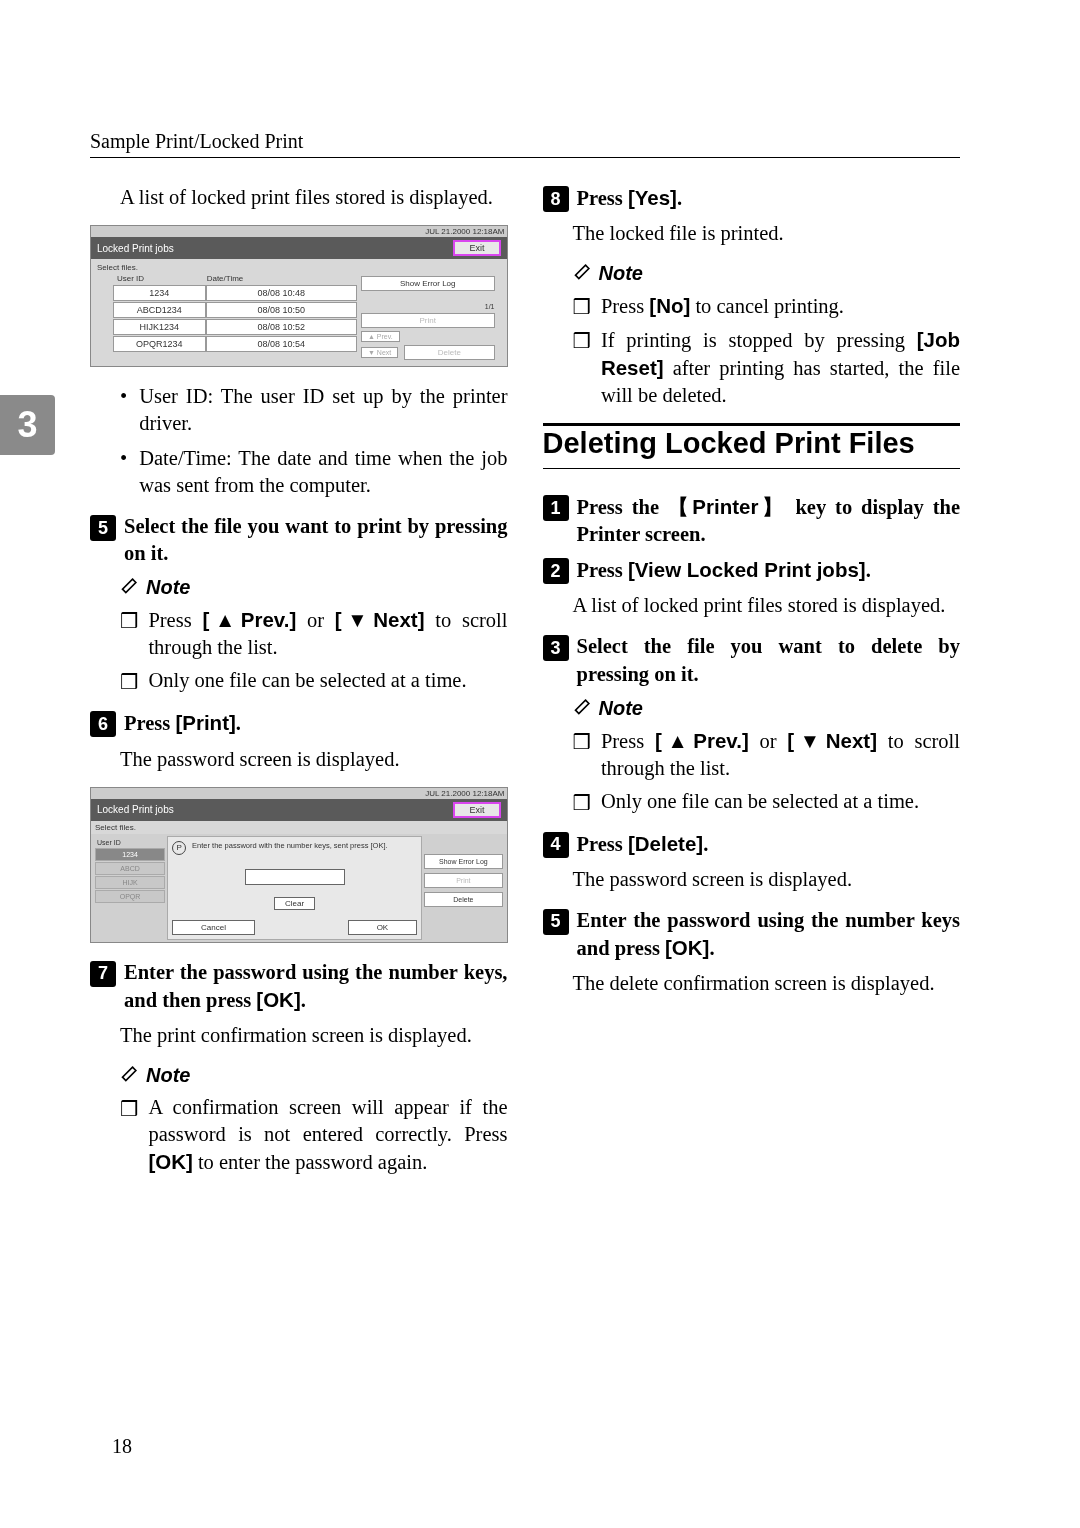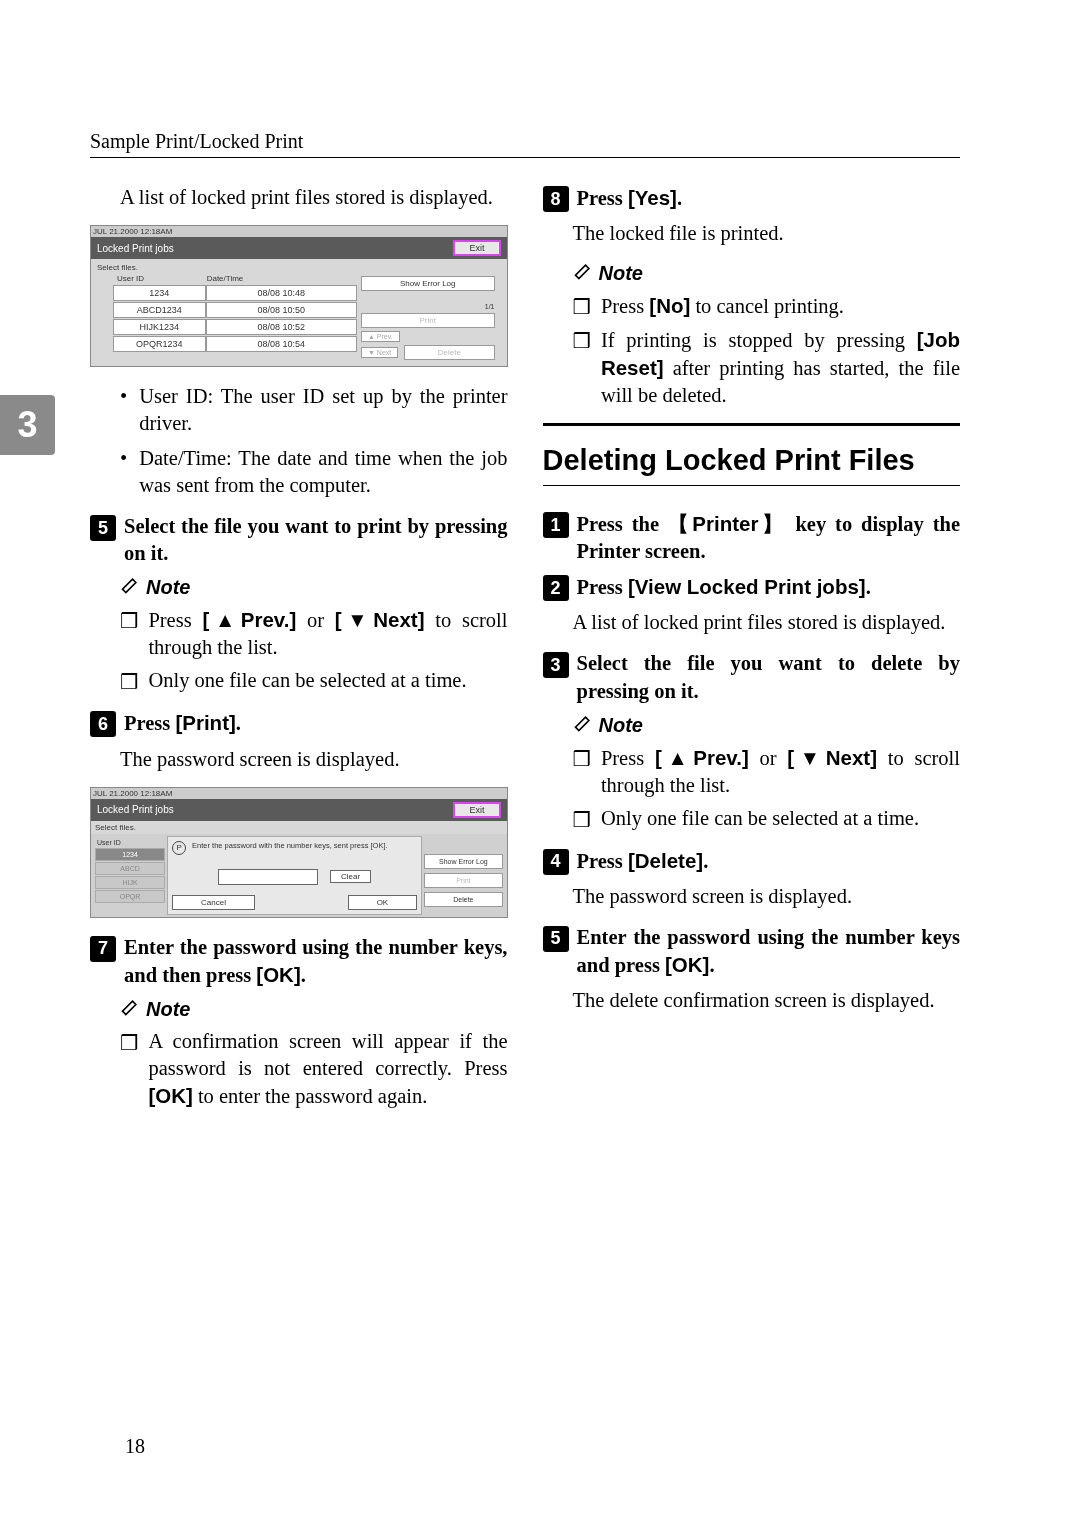--- a/index.html
+++ b/index.html
@@ -50,21 +50,21 @@
     line-height: 1.32;
     text-align: justify;
     margin-bottom: 14px;
   }
   .heading2 {
     font-family: Arial, Helvetica, sans-serif;
     font-size: 29px;
     font-weight: bold;
     border-top: 3px solid #000;
     border-bottom: 1px solid #000;
-    padding: 18px 0 8px;
+    padding: 1px 0 8px;
     margin: 10px 0 24px;
   }
   .step {
     display: flex;
     gap: 8px;
     margin-bottom: 8px;
   }
   .step-num {
     width: 26px;
     height: 26px;
@@ -139,21 +139,21 @@
   .screenshot-inner {
     border: 1px solid #888;
     background: #ececec;
     font-family: Arial, sans-serif;
     font-size: 9px;
     color: #333;
   }
   .ss-topbar {
     background: #ccc;
     display: flex;
-    justify-content: flex-start;
+    justify-content: flex-end;
     padding: 1px 2px;
     font-size: 8px;
   }
   .ss-title {
     background: #5a5a5a;
     color: #fff;
     padding: 3px 6px;
     font-size: 10px;
     display: flex;
     justify-content: space-between;
@@ -213,32 +213,32 @@
   .ss2-mid {
     flex: 1;
     background: #e8e8e8;
     border: 1px solid #aaa;
     padding: 4px;
     display: flex;
     flex-direction: column;
   }
   .ss2-hint { display: flex; gap: 6px; font-size: 7.5px; margin-bottom: 14px; }
   .ss2-lock { border: 1.5px solid #444; border-radius: 50%; width: 14px; height: 14px; display: flex; align-items: center; justify-content: center; font-size: 8px; flex-shrink: 0; }
-  .ss2-input-row { display: flex; gap: 12px; align-items: center; justify-content: center; margin-bottom: 10px; }
+  .ss2-input-row { display: flex; gap: 12px; align-items: center; justify-content: center; margin-bottom: 10px; flex-direction: column; }
   .ss2-input { background: #fff; border: 1px solid #666; width: 100px; height: 16px; }
   .ss2-clear { background: #fff; border: 1px solid #666; padding: 1px 10px; font-size: 8px; }
   .ss2-bot { display: flex; justify-content: space-between; margin-top: auto; gap: 23px; }
   .ss2-bbtn { background: #fff; border: 1px solid #666; padding: 2px 28px; font-size: 8px; }
   .ss2-right { width: 20%; display: flex; flex-direction: column; gap: 4px; padding: 18px 2px 2px; }
   .ss2-rbtn { background: #fff; border: 1px solid #999; padding: 3px 2px; font-size: 7px; text-align: center; }
   .ss2-rbtn.faded { color: #bbb; }
   .page-num {
     position: absolute;
     bottom: 70px;
-    left: 125px;
+    left: 112px;
     font-size: 20px;
   }
   .key-bracket { font-family: Arial, sans-serif; font-weight: bold; }
 </style>
 </head>
 <body>
 
 <div class="section-tab">3</div>
 
 <div class="page">
@@ -382,20 +382,21 @@
               <div class="ss2-rbtn">Delete</div>
             </div>
           </div>
         </div>
       </div>
 
       <div class="step">
         <span class="step-num">7</span>
         <span class="step-text"><span class="thin">Enter the password using the number keys, and then press </span><span class="sans">[OK]</span><span class="thin">.</span></span>
       </div>
+      <div class="body-text indent">The print confirmation screen is displayed.</div>
 
       <div class="note-head">
         <span class="note-icon"><svg viewBox="0 0 24 24">
               <path d="M3 17l4 4 12-12-4-4L3 17z M15 5l4 4" fill="none" stroke="#000" stroke-width="2"></path>
             </svg></span>
         <span>Note</span>
       </div>
       <div class="bullet-list">
         <div class="bullet-item">
             <span class="sq">❒</span>

